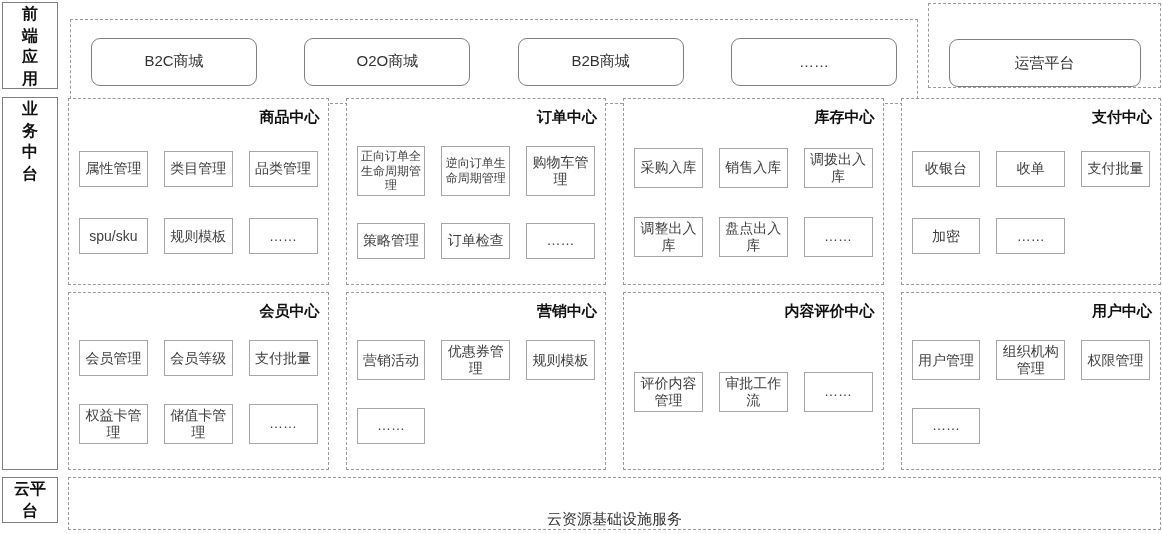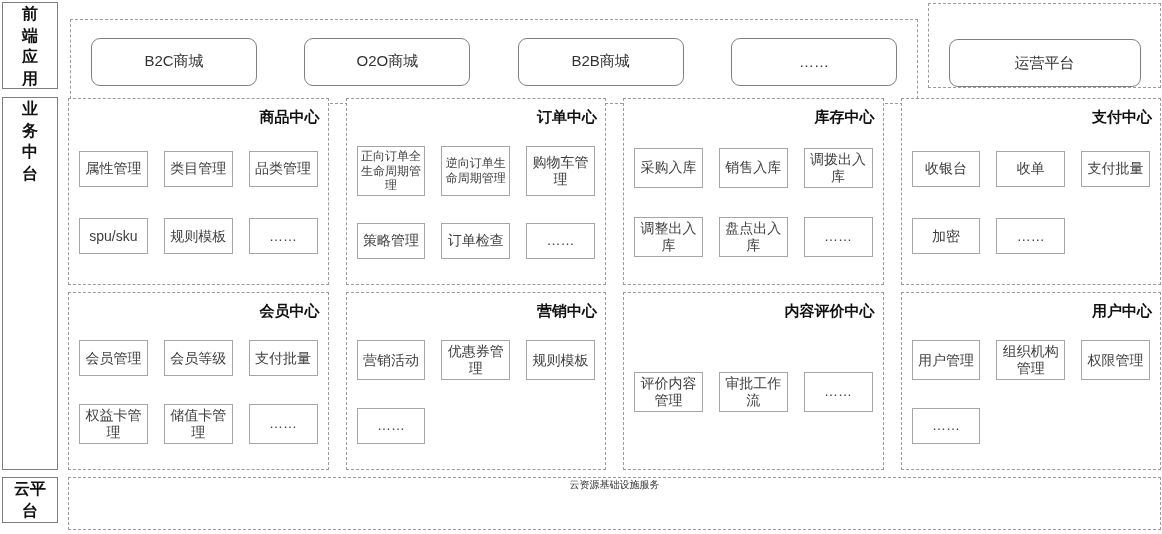--- a/index.html
+++ b/index.html
@@ -131,23 +131,23 @@
   }
   .item.sm { font-size:12px; }
 
   
   .cloud-strip {
     position:absolute;
     left:68px; top:477px;
     width:1093px; height:53px;
     border:1px dashed #9b9b9b;
     display:flex;
-    align-items:flex-start;
-    justify-content:center;
-    font-size:10px;
+    align-items:flex-end;
+    justify-content:center;
+    font-size:15px;
     color:#333;
     background:#fff;
     font-family:Liberation Serif, serif;
   }
 </style>
 </head>
 <body>
 
 <div class="diagram">
 

